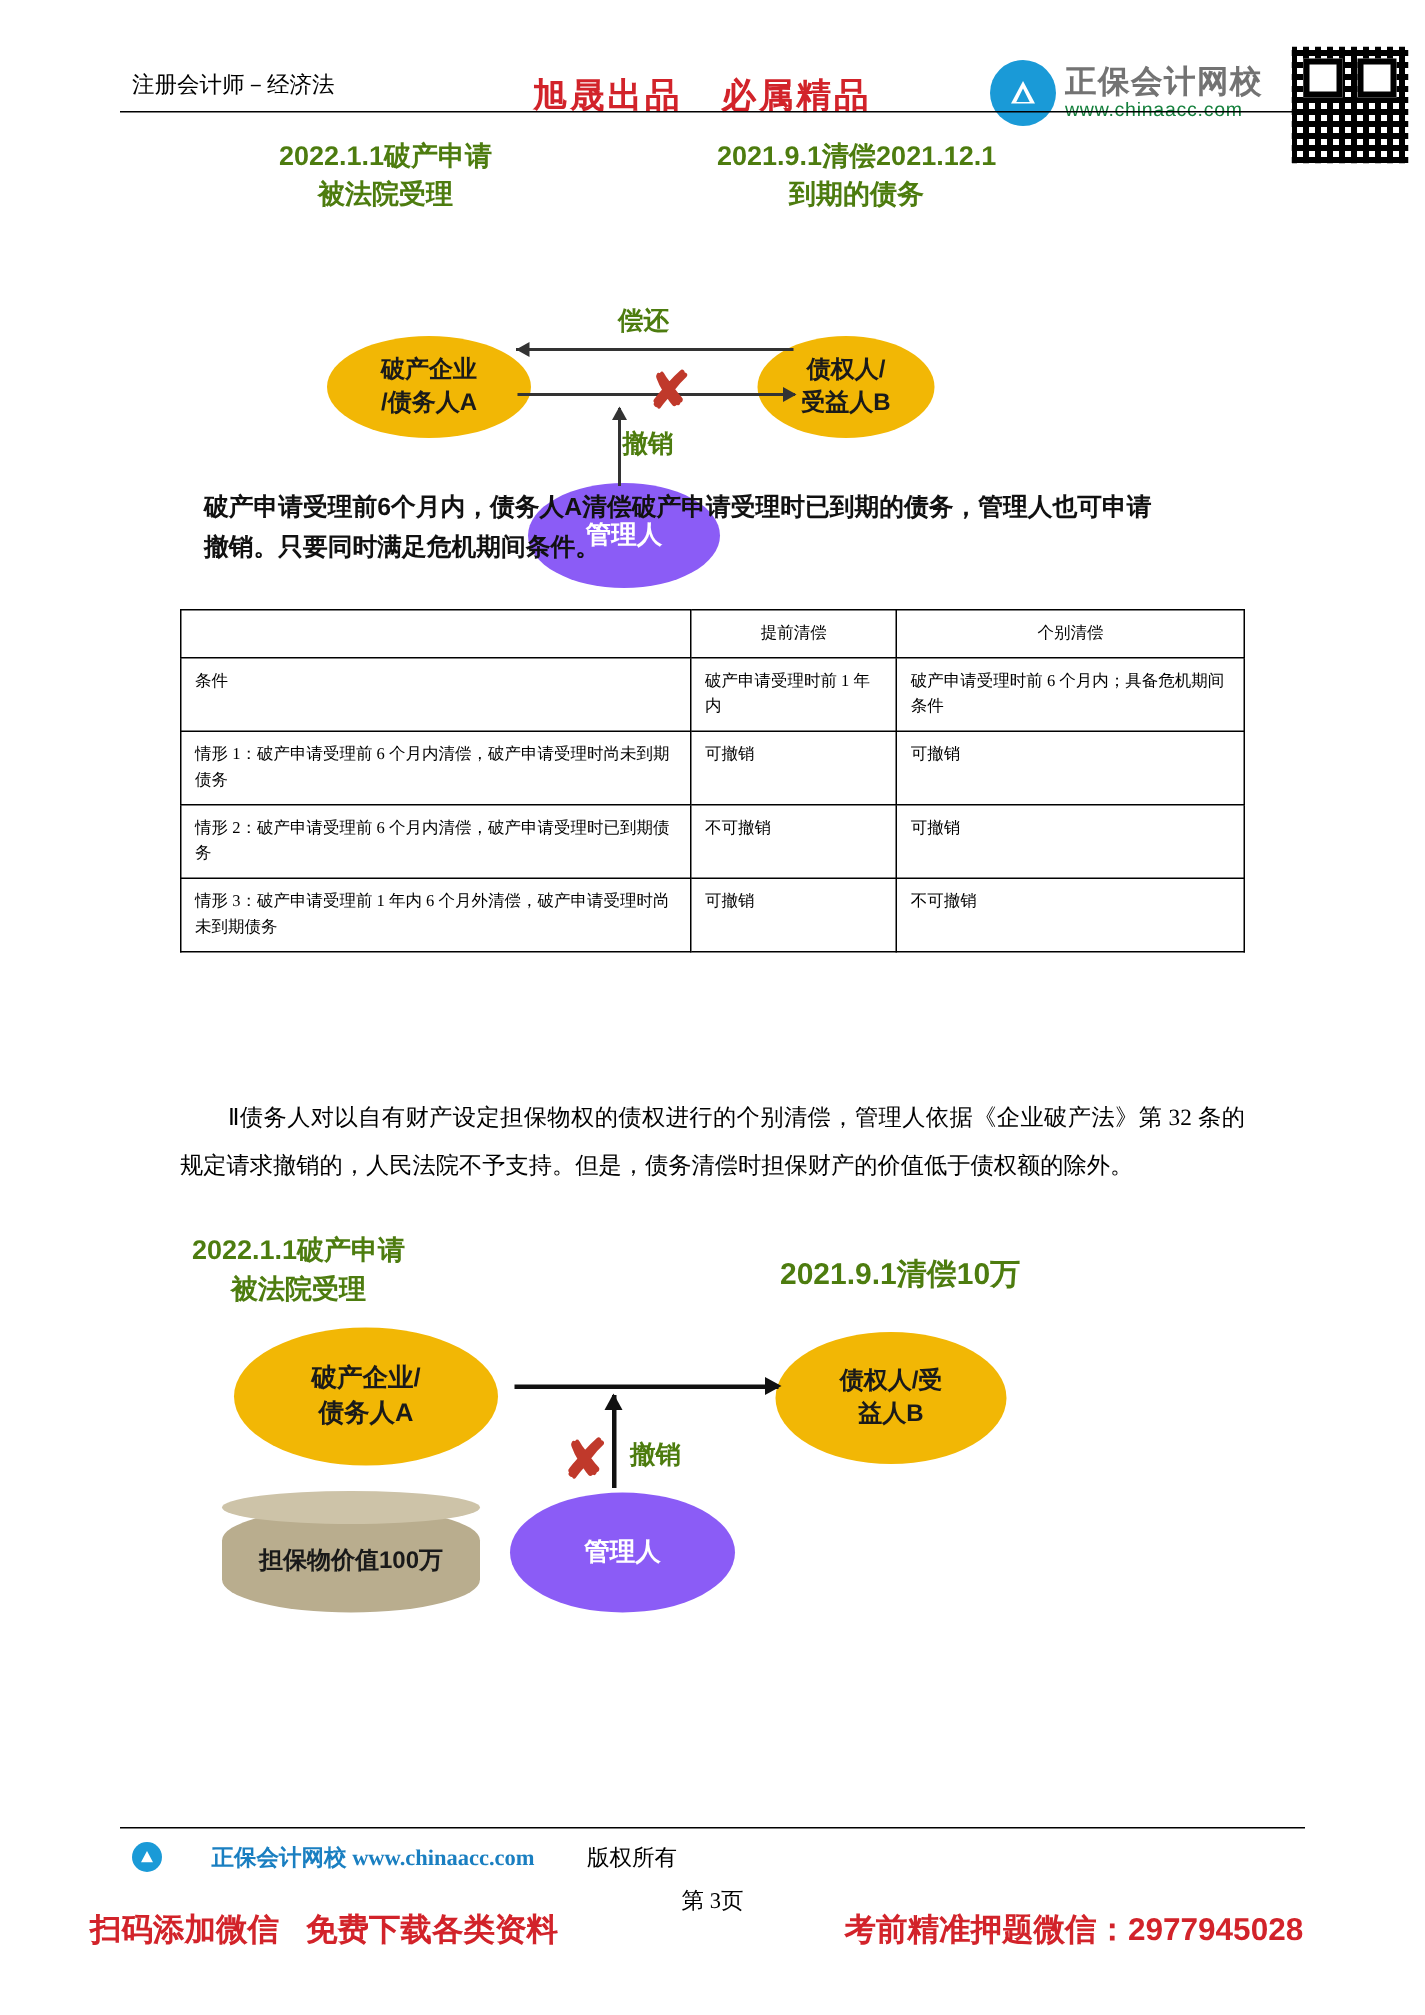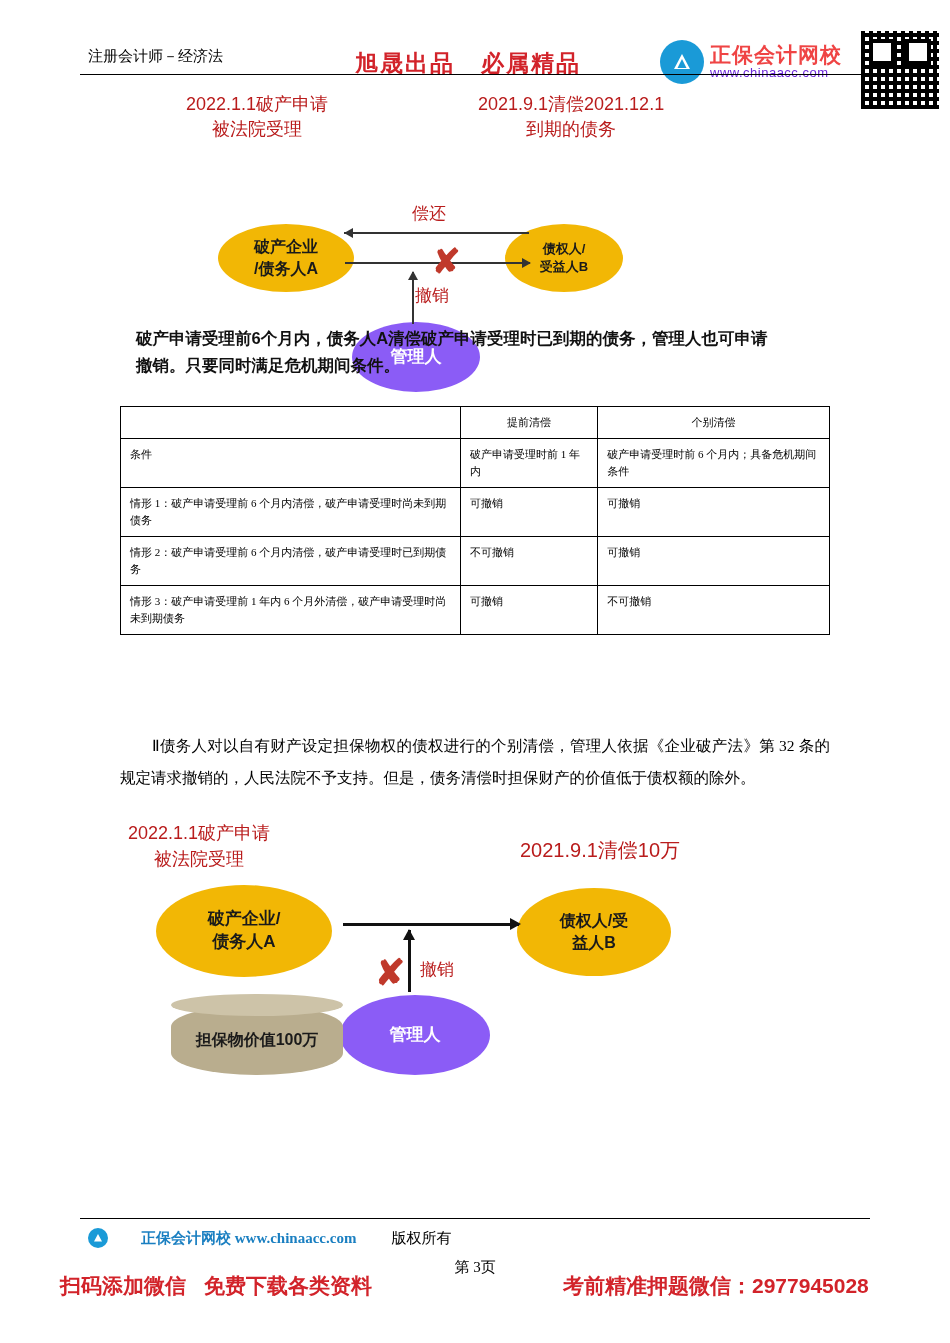--- a/index.html
+++ b/index.html
@@ -32,25 +32,25 @@
   }
   .logo-badge{
     width:44px;height:44px;border-radius:50%;
     background:#1a9ad7;display:flex;align-items:center;justify-content:center;
     margin-right:6px;
   }
   .logo-badge svg{display:block;}
   .logo-txt{line-height:1.05;}
   .logo-txt .l1{
     font-family:"Liberation Sans", sans-serif;
-    font-size:21px;font-weight:bold;color:#ef4444;letter-spacing:1px;
+    font-size:21px;font-weight:bold;color:#737373;letter-spacing:1px;
   }
   .logo-txt .l2{
     font-family:"Liberation Sans", sans-serif;
-    font-size:13px;color:#6d28d9;letter-spacing:0.5px;
+    font-size:13px;color:#15803d;letter-spacing:0.5px;
   }
   
   .qr{
     position:absolute;left:858px;top:6px;width:78px;height:78px;
     background:
       repeating-linear-gradient(90deg,#000 0 4px,#fff 4px 8px),
       repeating-linear-gradient(0deg,#000 0 4px,#fff 4px 8px);
     background-blend-mode:multiply;
     border:3px solid #fff;
   }
@@ -66,33 +66,33 @@
   .header-left{
     position:absolute;left:88px;top:47px;
     font-size:15px;font-family:"Liberation Serif", serif;
   }
   .hr-top{
     position:absolute;left:80px;top:74px;width:790px;height:1px;background:#000;
   }
 
   
   .d1{position:absolute;left:0;top:84px;width:950px;height:230px;}
-  .hand{font-family:"Liberation Sans", sans-serif;font-weight:normal;color:#b91c1c;}
+  .hand{font-family:"Liberation Sans", sans-serif;font-weight:bold;color:#4d7c0f;}
   .lbl1{position:absolute;left:186px;top:8px;font-size:18px;text-align:center;line-height:1.4;}
   .lbl2{position:absolute;left:478px;top:8px;font-size:18px;text-align:center;line-height:1.4;}
   .ell{
     position:absolute;border-radius:50%;
     display:flex;align-items:center;justify-content:center;
     text-align:center;line-height:1.35;
     font-family:"Liberation Sans", sans-serif;font-weight:bold;
   }
   .ell-y{background:#f2b705;color:#1a1a1a;}
   .ell-r{background:#8b5cf6;color:#ffffff;}
   .e1{left:218px;top:140px;width:136px;height:68px;font-size:16px;}
-  .e2{left:505px;top:140px;width:118px;height:68px;font-size:13px;}
+  .e2{left:505px;top:140px;width:118px;height:68px;font-size:16px;}
   .e3{left:352px;top:238px;width:128px;height:70px;font-size:17px;}
 
   .arr{position:absolute;background:#333;}
   .a1{left:344px;top:148px;width:185px;height:2px;}
   .a1:before{content:"";position:absolute;left:0;top:-4px;border-top:5px solid transparent;border-bottom:5px solid transparent;border-right:9px solid #333;}
   .a2{left:345px;top:178px;width:185px;height:2px;}
   .a2:after{content:"";position:absolute;right:-1px;top:-4px;border-top:5px solid transparent;border-bottom:5px solid transparent;border-left:9px solid #333;}
   .a3{left:412px;top:188px;width:2px;height:52px;}
   .a3:before{content:"";position:absolute;left:-4px;top:-1px;border-left:5px solid transparent;border-right:5px solid transparent;border-bottom:9px solid #333;}
   .lab-a1{position:absolute;left:412px;top:118px;font-size:17px;}
@@ -134,21 +134,21 @@
   .ell2-3{position:absolute;left:340px;top:185px;width:150px;height:80px;font-size:17px;}
   .a4{position:absolute;left:343px;top:113px;width:176px;height:3px;background:#111;}
   .a4:after{content:"";position:absolute;right:-2px;top:-5px;border-top:6px solid transparent;border-bottom:6px solid transparent;border-left:11px solid #111;}
   .a5{position:absolute;left:408px;top:120px;width:3px;height:62px;background:#111;}
   .a5:before{content:"";position:absolute;left:-5px;top:-1px;border-left:6px solid transparent;border-right:6px solid transparent;border-bottom:11px solid #111;}
   .xmark2{position:absolute;left:375px;top:145px;font-size:36px;color:#c0392b;font-family:"Liberation Sans", sans-serif;font-weight:bold;line-height:1;}
   .lab-a5{position:absolute;left:420px;top:148px;font-size:17px;}
   .cyl{
     position:absolute;left:148px;top:195px;width:172px;height:70px;
     background:#b9ad8e;border-radius:50%/22px;
-    display:flex;align-items:center;justify-content:center;margin-left:23px;
+    display:flex;align-items:center;justify-content:center;
   }
   .cyl .top{
     position:absolute;left:0;top:-11px;width:172px;height:22px;border-radius:50%;
     background:#cdc3a8;
   }
   .cyl span{
     position:relative;z-index:2;
     font-family:"Liberation Sans", sans-serif;font-weight:bold;font-size:16px;color:#1a1a1a;
   }
   .note2{

